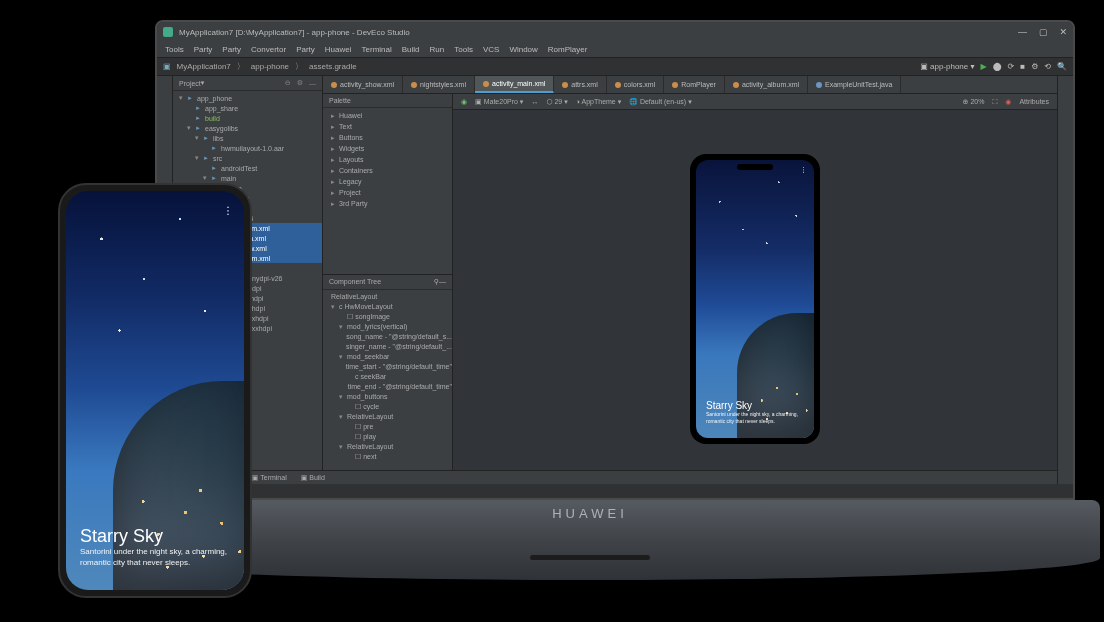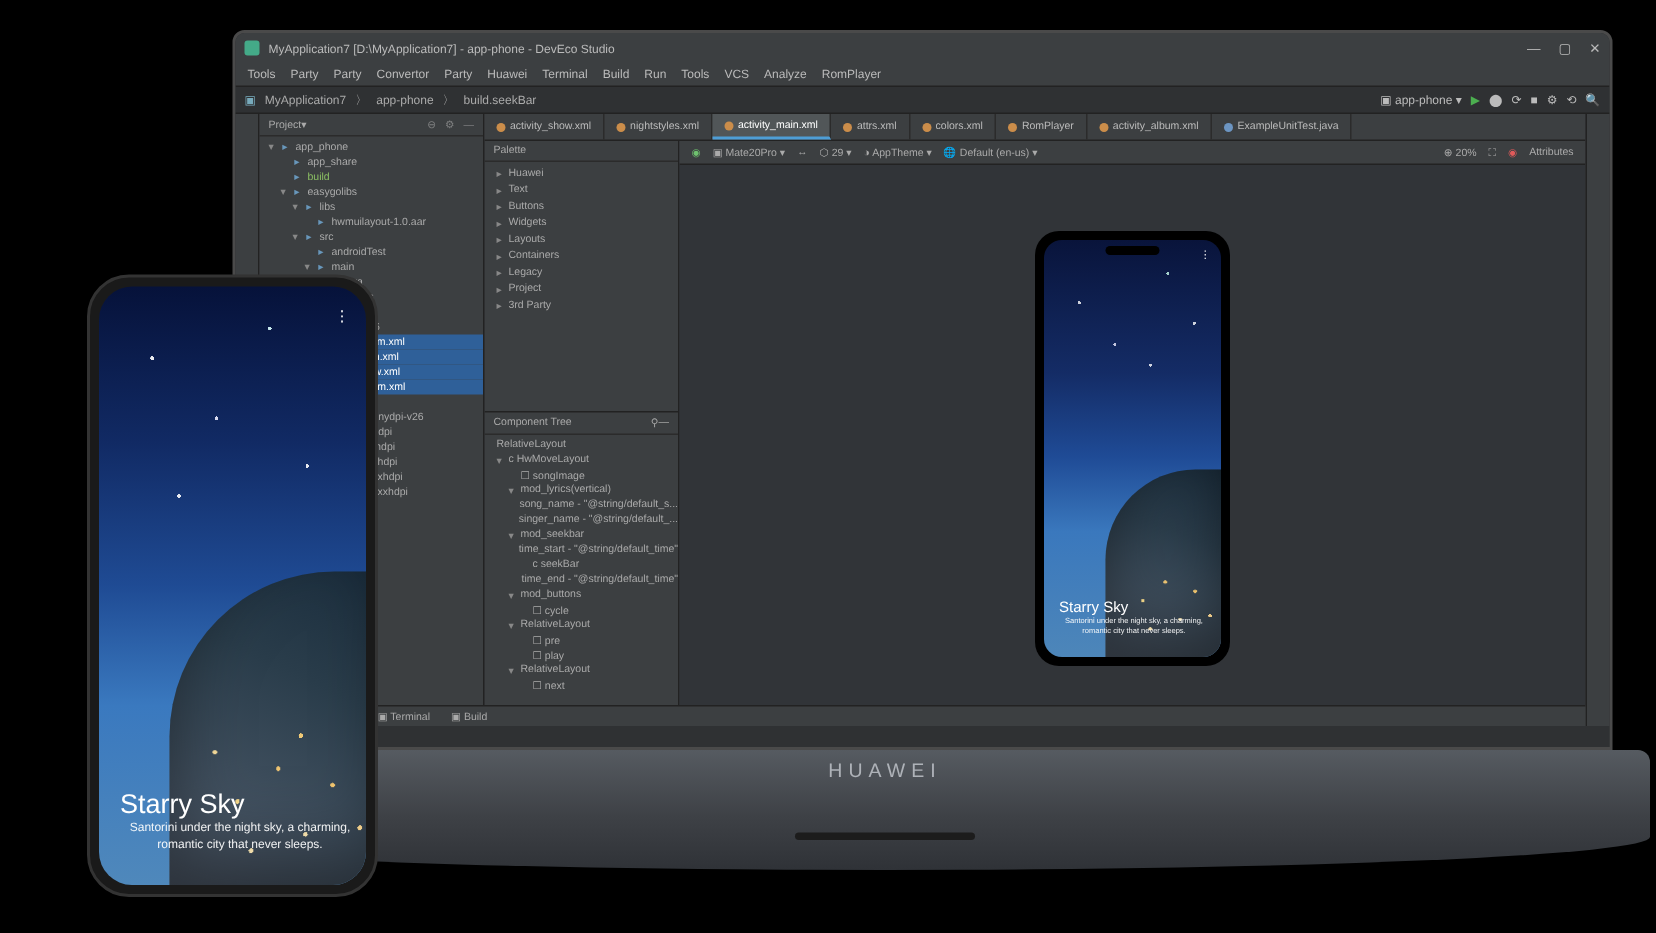--- a/index.html
+++ b/index.html
@@ -83,21 +83,21 @@
   linear-gradient(200deg,#1b2d3c 0%,#2a3c4a 35%,#546170 100%); box-shadow: inset 0 -20px 40px rgba(0,0,0,.5);}
 .screen .village::after { content: ""; position: absolute; inset: 0; background:
   radial-gradient(1.2px 1.2px at 30% 70%,#ffdf8a 95%,transparent),
   radial-gradient(1.2px 1.2px at 48% 60%,#ffd074 95%,transparent),
   radial-gradient(1.2px 1.2px at 60% 80%,#ffe9b0 95%,transparent),
   radial-gradient(1.2px 1.2px at 72% 65%,#ffcf70 95%,transparent),
   radial-gradient(1.2px 1.2px at 36% 85%,#ffe9b0 95%,transparent),
   radial-gradient(1.2px 1.2px at 84% 78%,#ffd98f 95%,transparent); opacity: .9; }
 .overlay-text { position: absolute; left: 10px; bottom: 14px; color: #fff; }
 .overlay-title { font-size: 10px; font-weight: 500; }
-.overlay-sub { font-size: 5px; line-height: 1.3; max-width: 100px; opacity: .92; text-align: center; }
+.overlay-sub { font-size: 5px; line-height: 1.3; max-width: 100px; opacity: .92; }
 .notch-bar { position: absolute; top: 4px; left: 50%; transform: translateX(-50%); width: 36px; height: 6px; background: #000; border-radius: 3px; }
 .dots3 { position: absolute; top: 6px; right: 8px; color: #fff; font-size: 7px; letter-spacing: -1px; }
 
 
 .phone { position: absolute; left: 58px; top: 183px; width: 194px; height: 415px; border-radius: 28px; background: #1a1a1a; padding: 6px; border: 2px solid #333; }
 .phone .pscreen { width: 100%; height: 100%; border-radius: 22px; overflow: hidden; position: relative; background: linear-gradient(180deg,#06123a 0%,#112a64 26%,#1f4b94 50%,#3a79bf 70%,#4f88bb 100%); }
 .pscreen .stars::before { content: ""; position: absolute; inset: 0; background:
   radial-gradient(1.4px 1.4px at 20% 12%, #fff 98%, transparent),
   radial-gradient(1.2px 1.2px at 64% 7%, #dff 98%, transparent),
   radial-gradient(1.2px 1.2px at 44% 22%, #eef 98%, transparent),
@@ -139,31 +139,31 @@
       <span>Party</span>
       <span>Party</span>
       <span>Convertor</span>
       <span>Party</span>
       <span>Huawei</span>
       <span>Terminal</span>
       <span>Build</span>
       <span>Run</span>
       <span>Tools</span>
       <span>VCS</span>
-      <span>Analyze</span>
+      <span>Window</span>
       <span>RomPlayer</span>
     </div>
 
     <div class="toolbar">
       <span class="crumb-icon">▣</span>
       <span>MyApplication7</span>
         <span>〉</span>
       <span>app-phone</span>
         <span>〉</span>
-      <span>build.seekBar</span>
+      <span>assets.gradle</span>
       <div class="spacer"></div>
       <div class="right">
         <span>▣ <span>app-phone</span> ▾</span>
         <span class="play-icon">▶</span>
         <span>⬤</span>
         <span>⟳</span>
         <span>■</span>
         <span class="gear">⚙</span>
         <span>⟲</span>
         <span>🔍</span>

